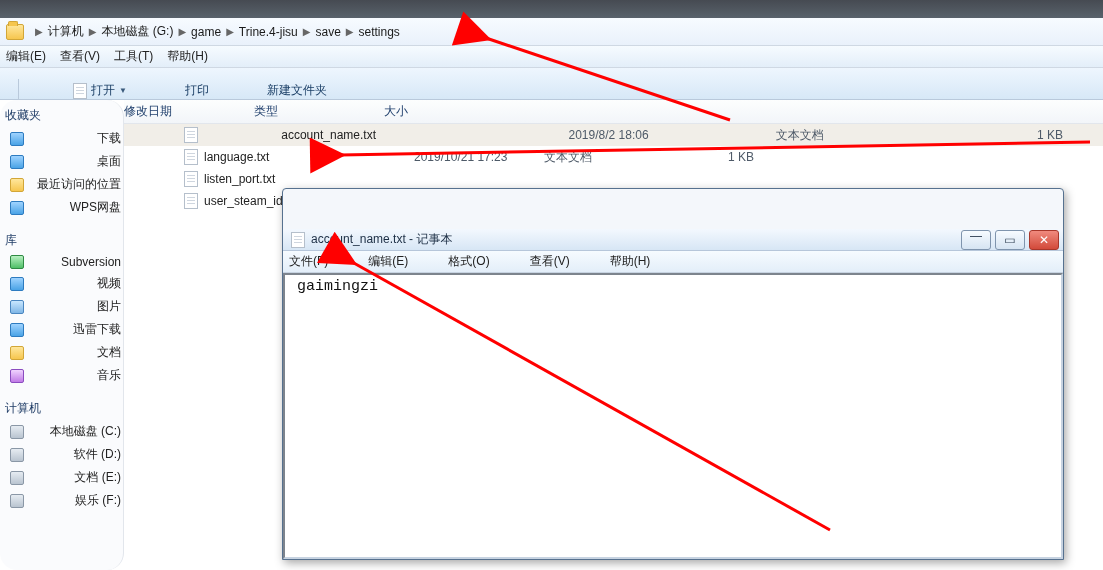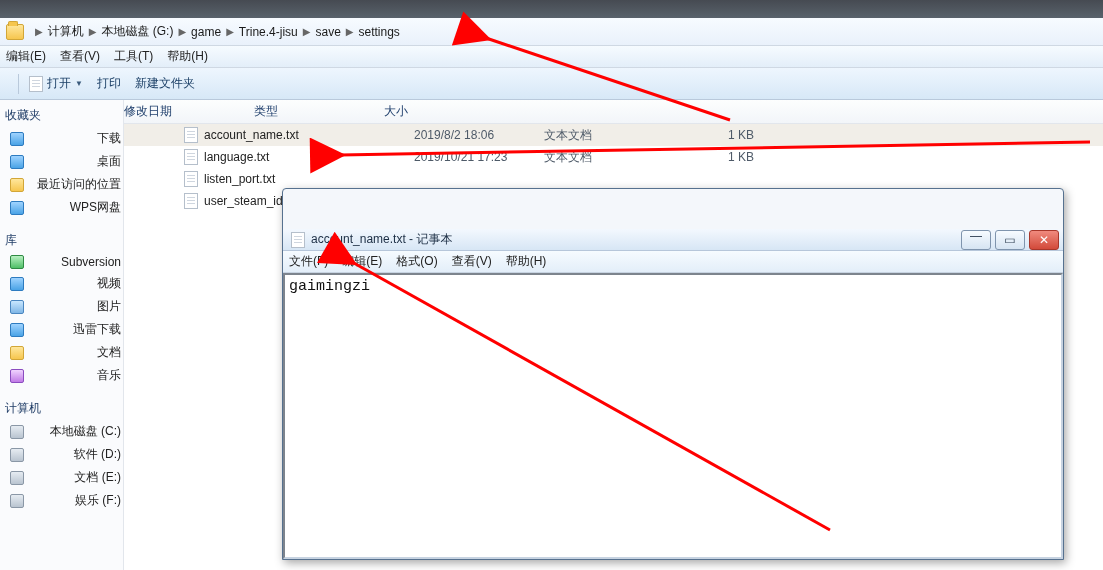--- a/index.html
+++ b/index.html
@@ -51,43 +51,45 @@
 
   .menubar, .np-menubar {
     display:flex; height:22px; align-items:center;
     padding: 0 6px;
     background: linear-gradient(#f6fbff,#e3eef9);
     border-bottom:1px solid #cfd8e3;
   }
   .menubar span, .np-menubar span { margin-right: 14px; color:#222; cursor:default; }
 
   .toolbar {
-    display:flex; align-items:center; height:32px;
+    display:flex; align-items:flex-end; height:32px;
     padding: 0 8px;
     background: linear-gradient(#eef6fe,#d7e8f7);
     border-bottom:1px solid #b9c9db;
+    gap:44px;
   }
   .tb-sep { width:1px; height:20px; background:#b9c9db; margin:0 10px; }
   .open-btn { display:flex; align-items:center; color:#1b3f66; }
   .open-btn .doc-icon { margin-right:4px; }
   .drop-tri { margin-left:4px; font-size:8px; color:#3a5a7c; }
   .tb-link { margin-left: 14px; color:#1b3f66; }
 
   
   .explorer-body {
     display:flex;
     background:#fff;
     height: 470px;
   }
   .sidebar {
     width:124px; min-width:124px;
     border-right:1px solid #e2e6ec;
     padding: 4px 0 0 0;
     background:#fafbfd;
     overflow:hidden;
+    border-radius:17px;
   }
   .side-group { margin-bottom: 10px; }
   .side-heading {
     font-size:12px; color:#1f3c66; padding:3px 4px 3px 2px;
     display:flex; align-items:center;
   }
   .side-heading .tri { font-size:9px; margin-right:3px; color:#6a7890; }
   .side-item {
     padding:3px 2px 3px 10px; color:#222; display:flex; align-items:center;
     white-space:nowrap;
@@ -113,20 +115,21 @@
   .col-type  { width:130px; }
   .col-size  { width:120px; }
   .file-rows { }
   .file-row {
     display:flex; height:22px; align-items:center;
     padding-left:60px; 
     color:#222;
   }
   .file-row.selected {
     background:#f1eee8;
+    justify-content:space-between;
   }
   .file-row .doc-icon { margin-right:6px; }
   .fr-name { width:210px; }
   .fr-date { width:130px; color:#4e5a68; }
   .fr-type { width:130px; color:#4e5a68; }
   .fr-size { width:120px; color:#4e5a68; text-align:right; padding-right:40px; }
 
   .doc-icon {
     width:14px; height:16px; background:#fff; border:1px solid #b5bfcb;
     position:relative; flex:none;
@@ -162,29 +165,29 @@
     width:30px; height:20px; border:1px solid #7f94ad; border-radius:3px;
     background: linear-gradient(#f7fbff,#d6e4f2);
     display:flex; align-items:center; justify-content:center;
     font-size:12px; color:#2a3a4d;
   }
   .win-btn.close {
     background: linear-gradient(#f08a7e,#d24a3a);
     border-color:#a8362a; color:#fff;
   }
   .win-btn.min span { position:relative; top:-4px; }
-  .np-menubar { border-bottom:1px solid #c7d3e1; }
+  .np-menubar { border-bottom:1px solid #c7d3e1;gap:26px; }
   .np-edit {
     flex:1; background:#fff; border:2px inset #c7d3e1;
     margin:0; padding:0;
   }
   .np-text {
     width:100%; height:100%; border:none; resize:none; outline:none;
     font-family: "SimSun","NSimSun","Courier New",monospace;
-    font-size:15px; line-height:20px; padding:2px 4px; color:#111;
+    font-size:15px; line-height:20px; padding:2px 12px; color:#111;
     background:#fff;
   }
 
   
   .annot { position:absolute; left:0; top:0; pointer-events:none; }
 </style>
 </head>
 <body>
 
 <div class="desktop-strip"></div>

